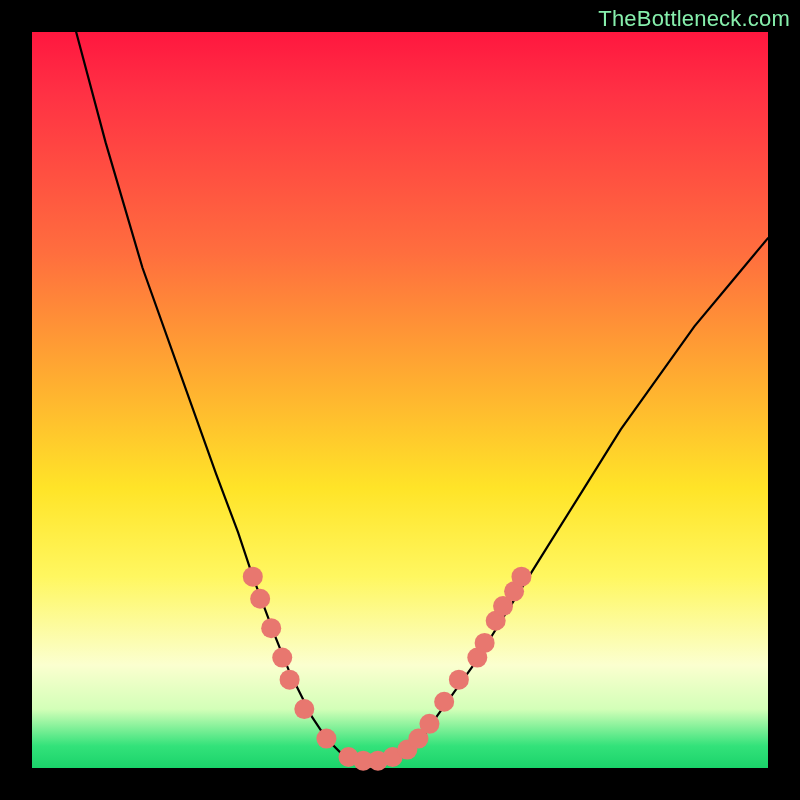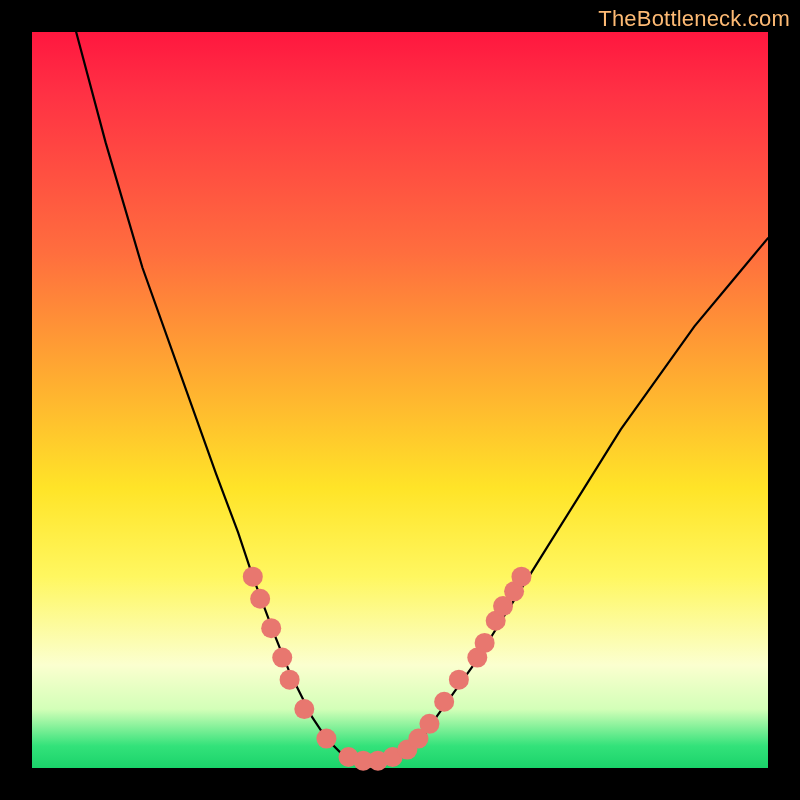--- a/index.html
+++ b/index.html
@@ -37,21 +37,21 @@
       #fbffcf 86%,
       #d3ffb8 92%,
       #33e27a 97%,
       #1ad36a 100%
     );
   }
   .watermark {
     position: absolute;
     top: 6px;
     right: 10px;
-    color: #fdba74;
+    color: #86efac;
     font-size: 22px;
     letter-spacing: 0.2px;
     user-select: none;
     margin-left: 15px;
   }
   svg.curve {
     position: absolute;
     left: 0;
     top: 0;
     width: 736px;

